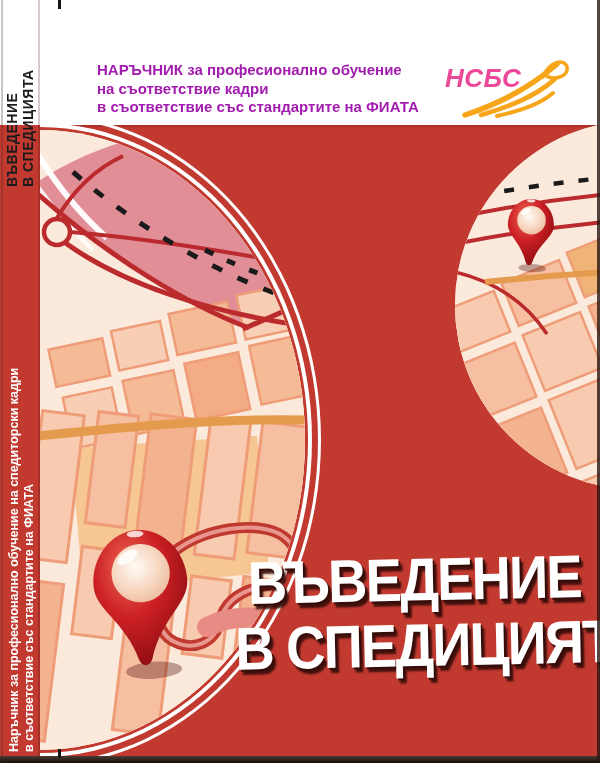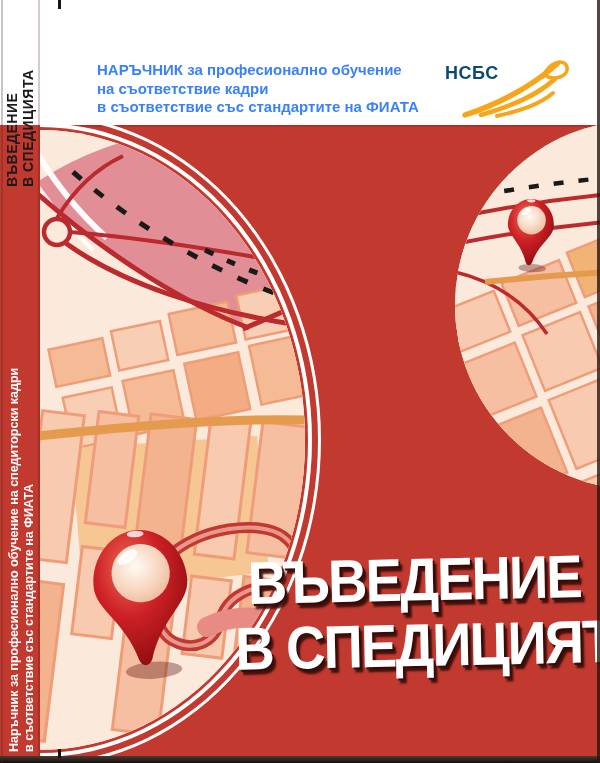--- a/index.html
+++ b/index.html
@@ -37,27 +37,27 @@
   .lring2 { position:absolute; left:-281px; top:114px; width:562px; height:652px;
     border:3px solid #fff; border-radius:50%; z-index:2; }
   .circle-right {
     position:absolute; left:415px; top:120px; width:370px; height:370px;
     border-radius:50%; overflow:hidden; z-index:3; background:#fbe9db;
   }
   
   .header { position:absolute; left:0; top:0; width:560px; height:125px; background:#fff; z-index:8; }
   .header-text {
     position:absolute; left:57px; top:61px;
-    font-size:15px; font-weight:bold; line-height:18.5px; color:#3b82f6;
+    font-size:15px; font-weight:bold; line-height:18.5px; color:#a21caf;
   }
   .logo { position:absolute; left:403px; top:53px; width:135px; height:68px; }
   .logo-text {
     position:absolute; left:2px; top:10px;
-    font-size:18px; font-weight:bold; letter-spacing:.5px;
-    color:#0c4a6e;
+    font-size:26px; font-weight:bold; font-style:italic; letter-spacing:.5px;
+    color:#ec4899;
   }
   .logo svg { position:absolute; left:0; top:0; }
   
   .title {
     position:absolute; left:183px; top:549px; width:384px; z-index:10;
     text-align:center; color:#fff; font-weight:bold;
     font-size:58px; line-height:63px; letter-spacing:-2px;
     transform:rotate(-1.2deg) scale(.94,1.04); transform-origin:center;
     text-shadow:4px 5px 2px rgba(52,12,9,.9), 2px 2px 0 #44100c;
     white-space:nowrap;

